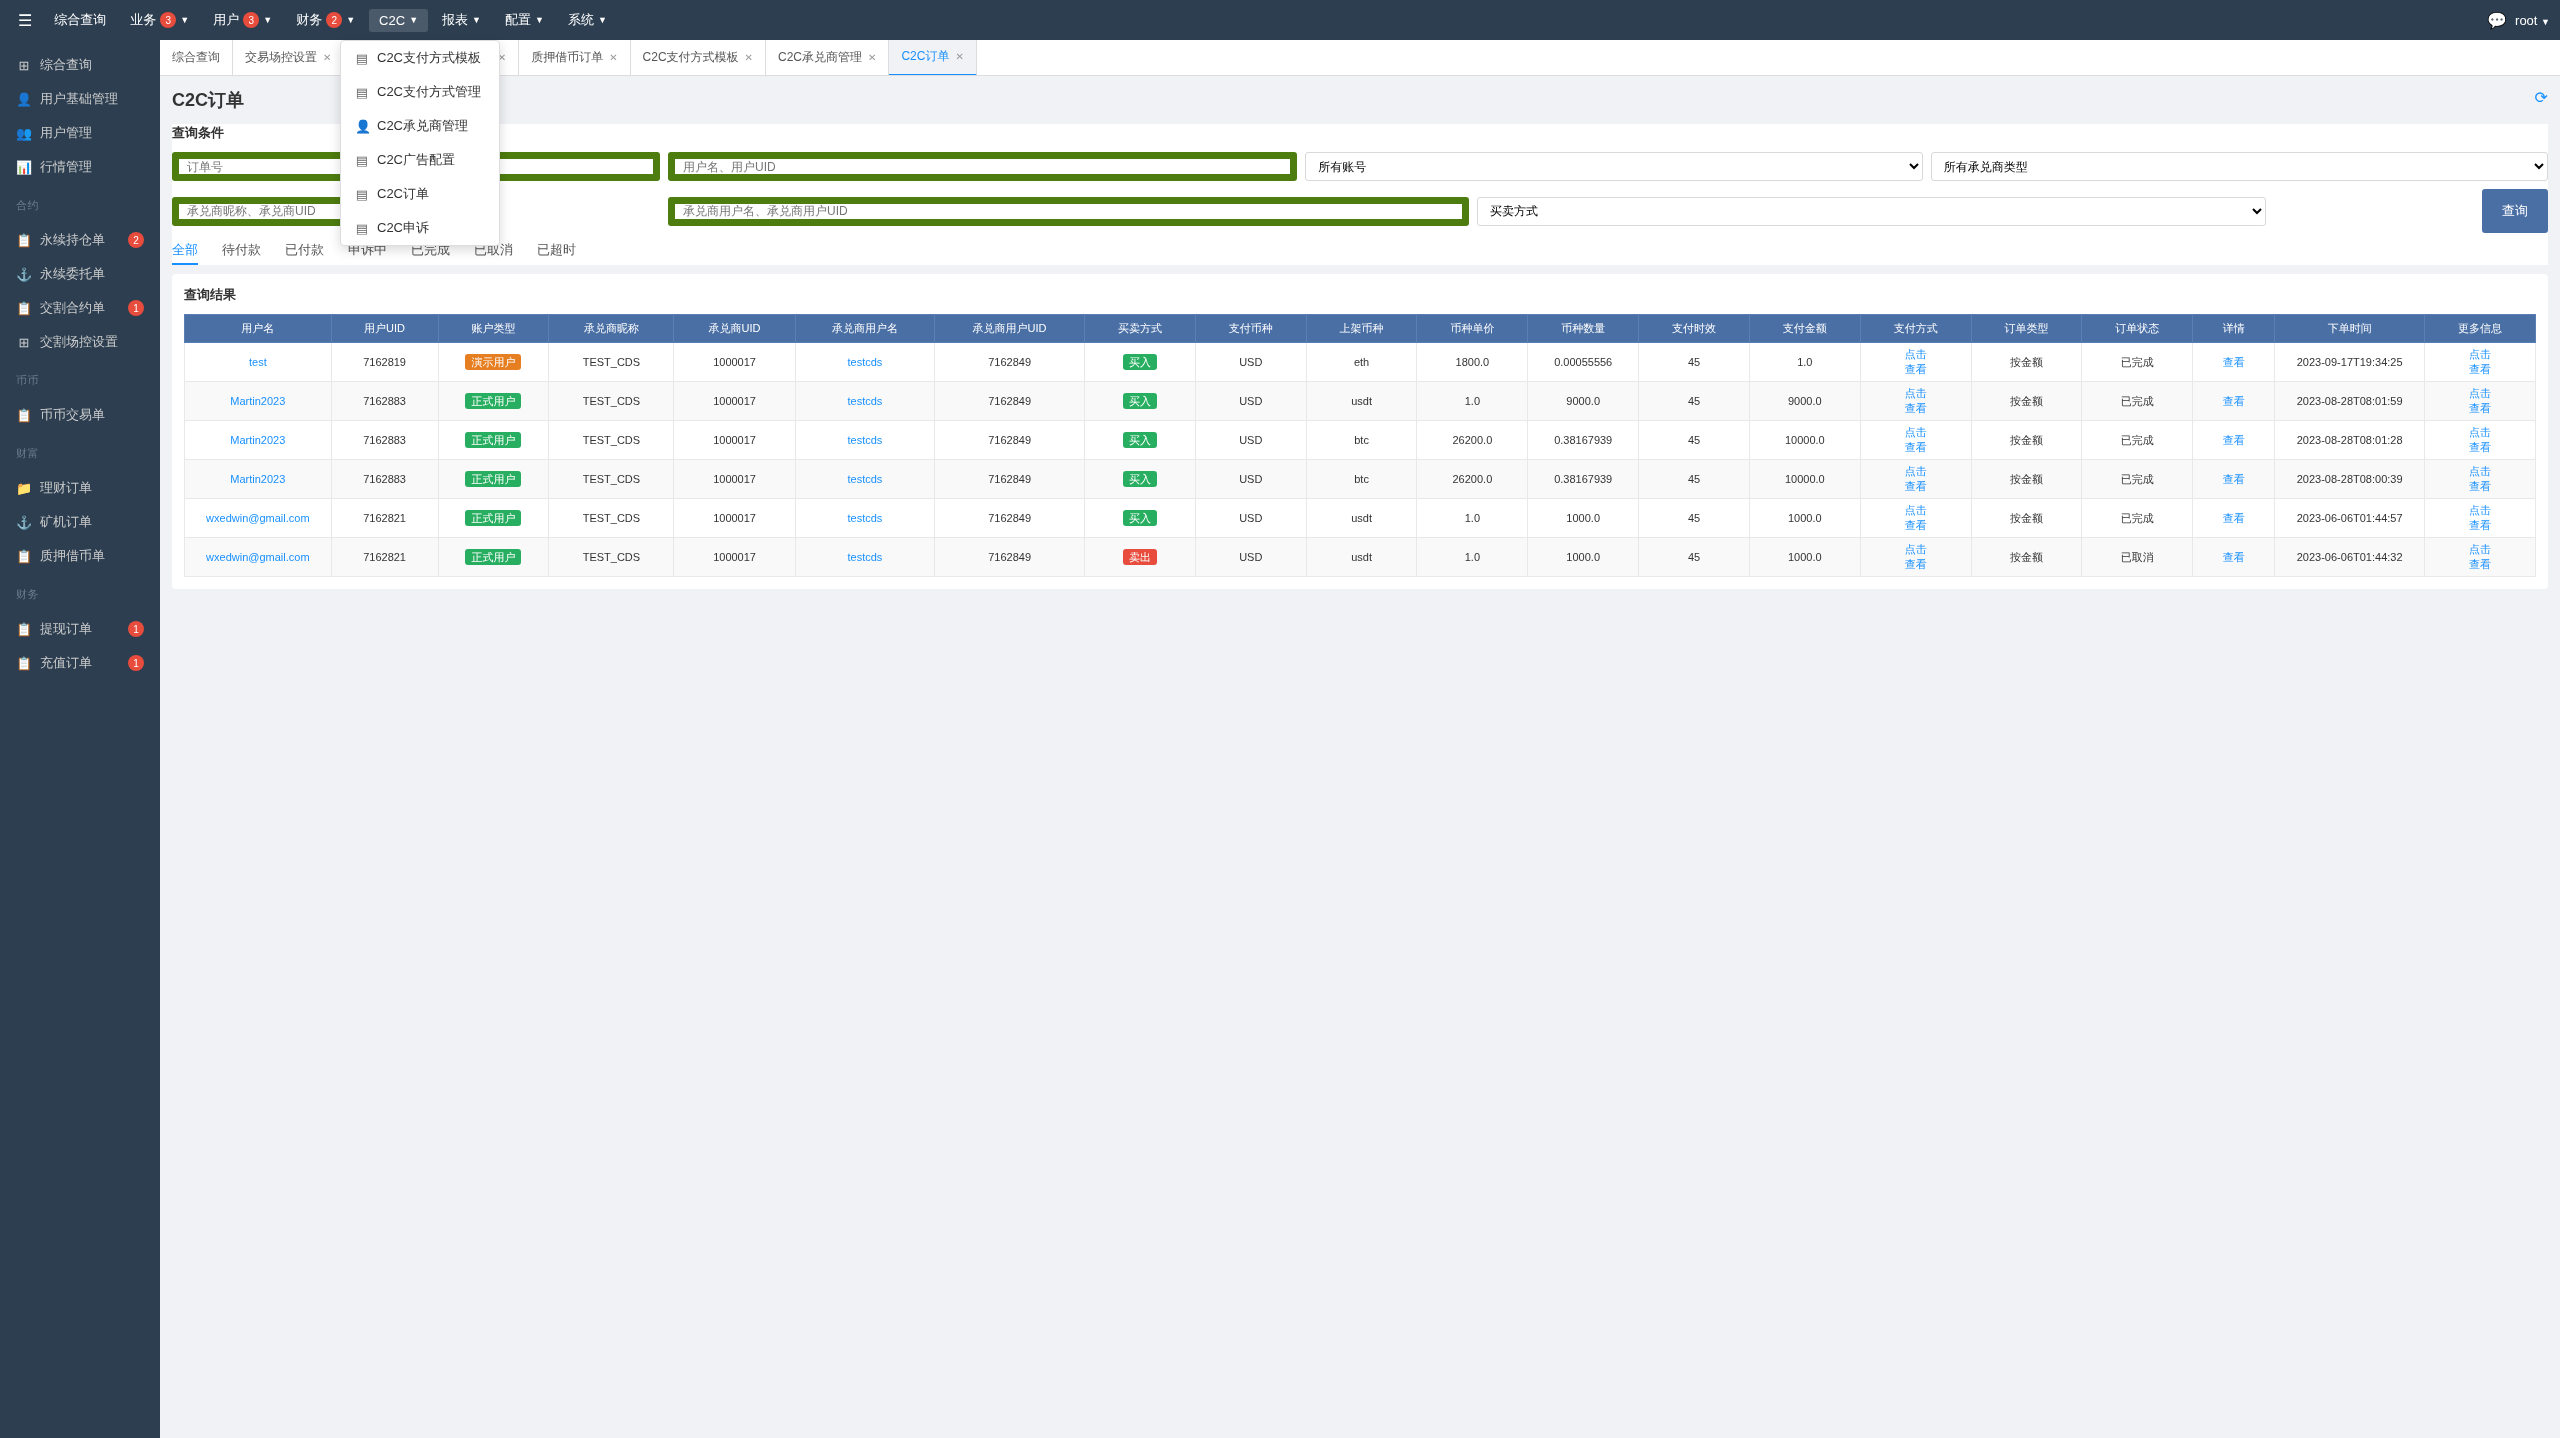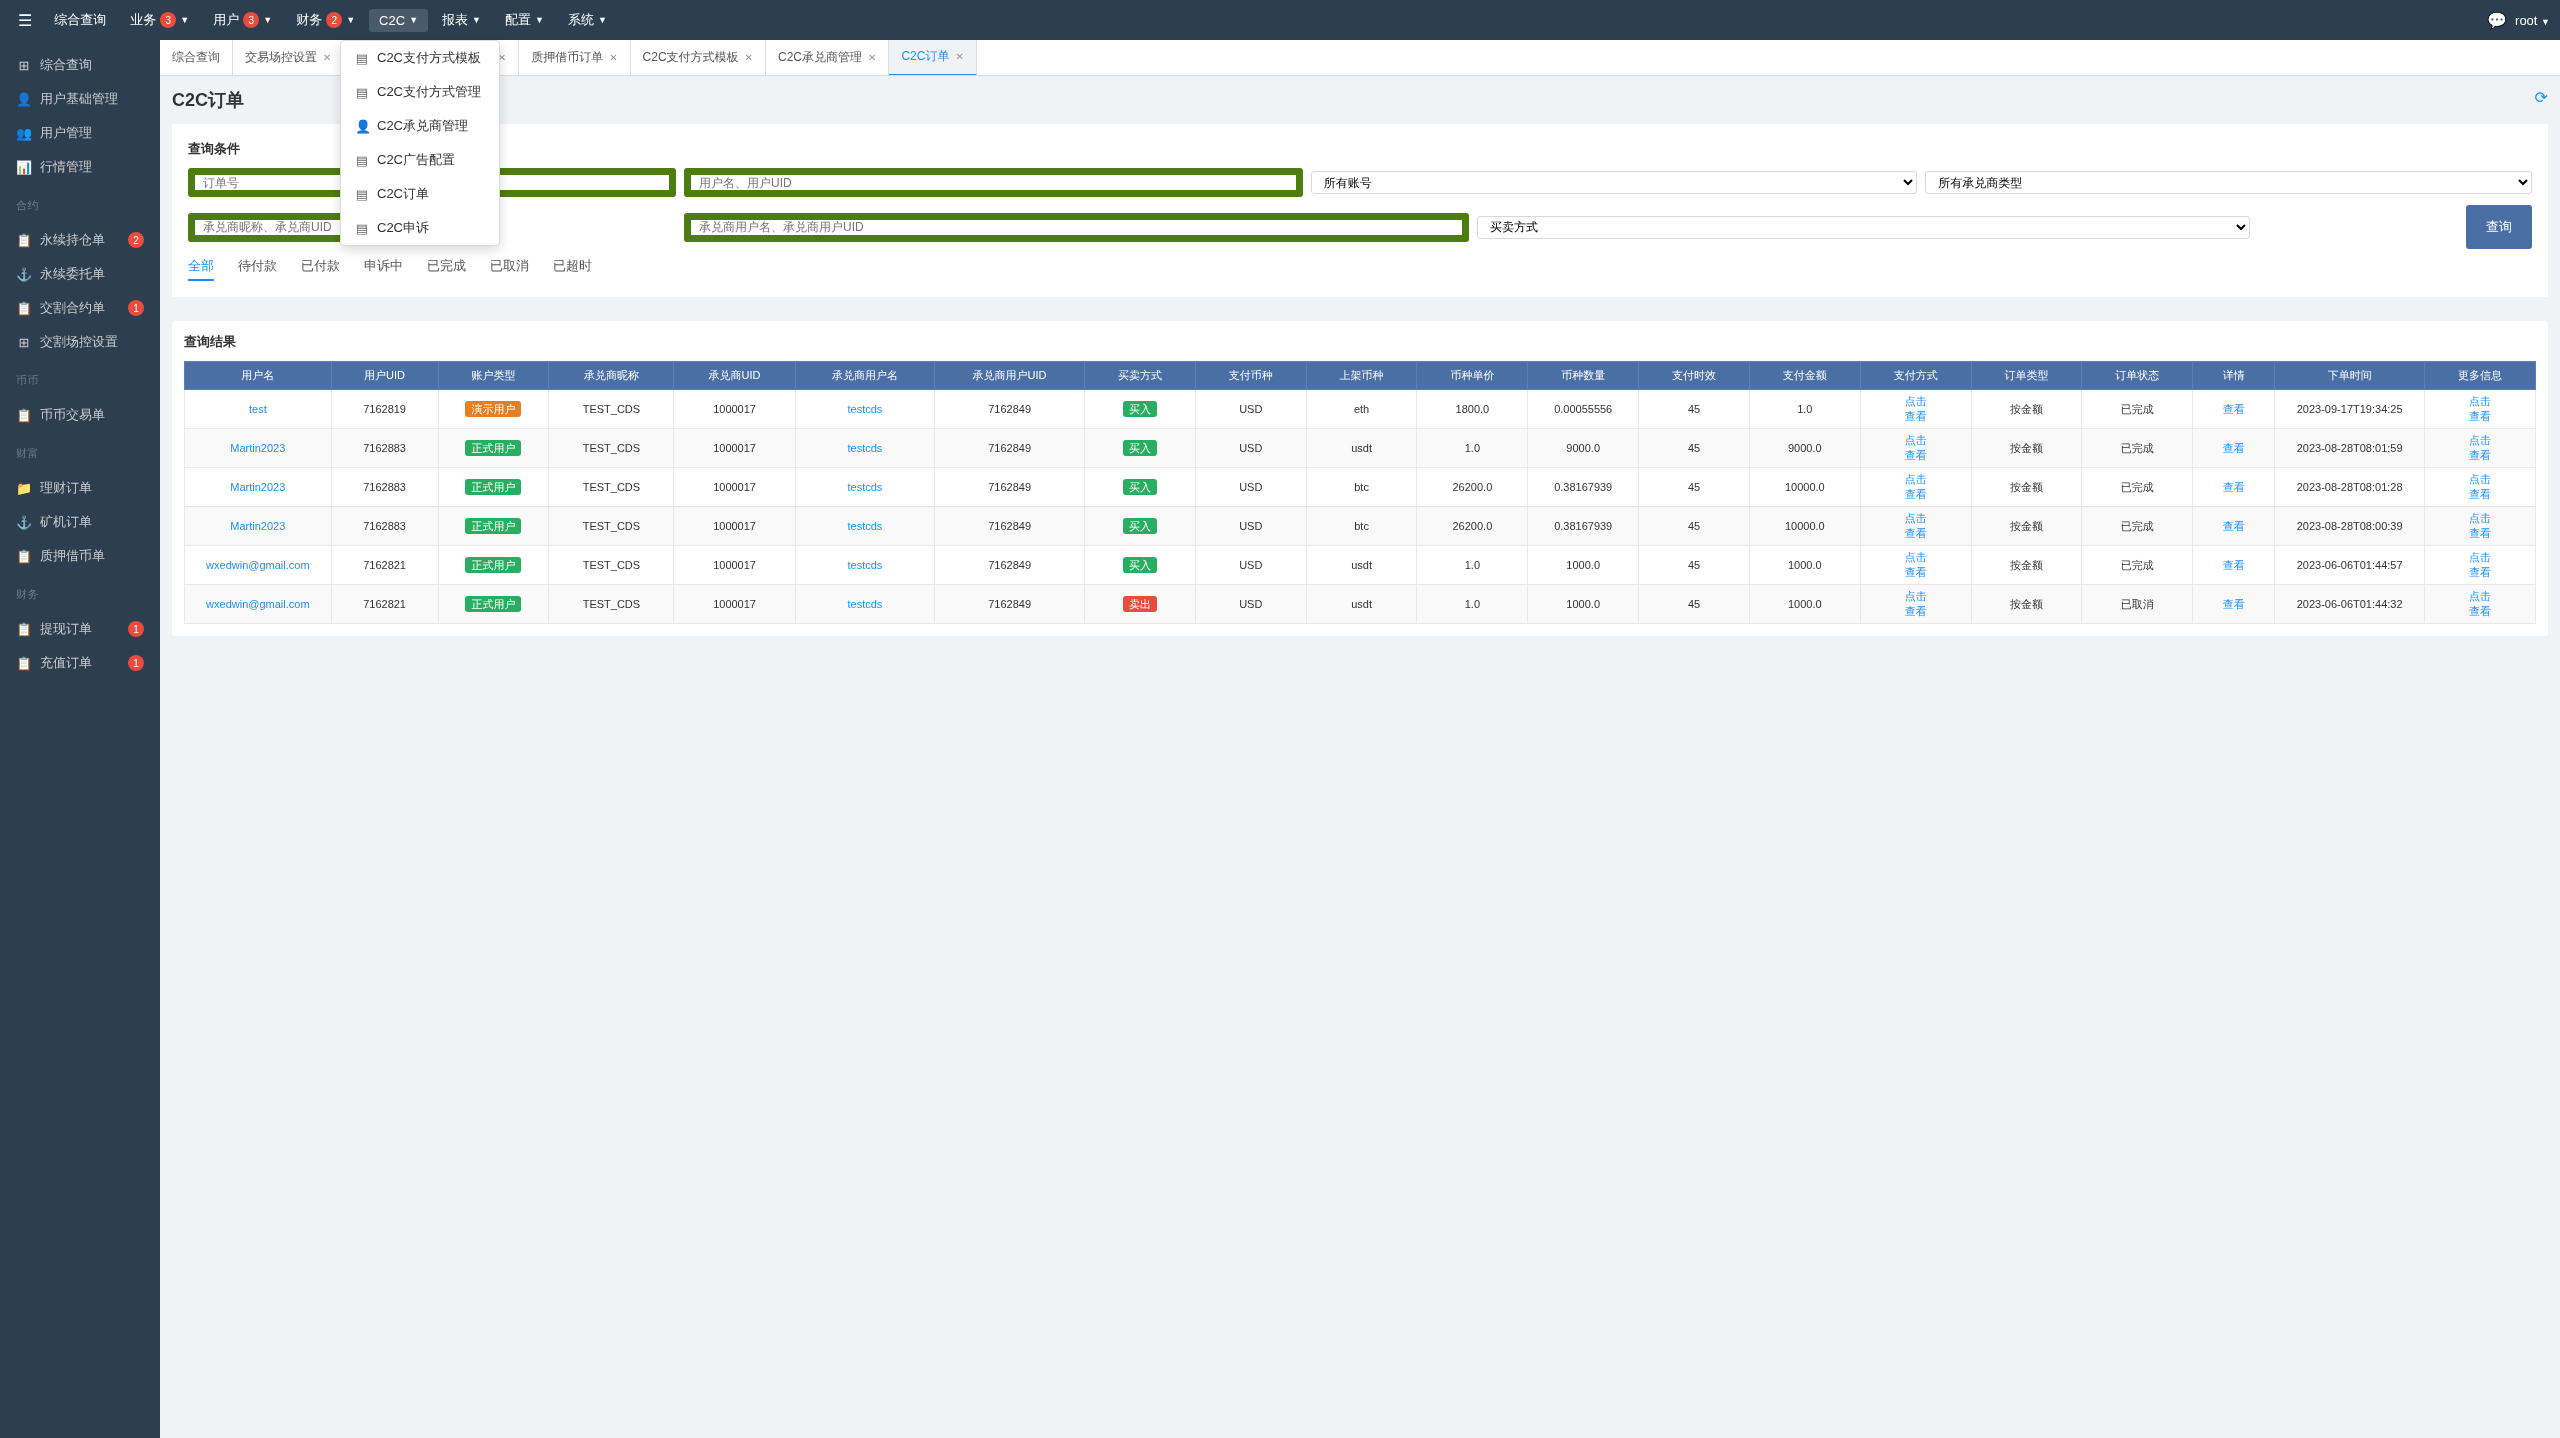--- a/index.html
+++ b/index.html
@@ -134,22 +134,21 @@
     .page-title {
       font-size: 18px;
       font-weight: bold;
       margin-bottom: 12px;
       color: #333;
     }
 
     .query-section {
       background: #fff;
       border-radius: 0;
-      padding: 16px;
-      margin-bottom: 24px;
+      margin-bottom: 9px;
     }
     .query-label {
       font-size: 13px;
       font-weight: bold;
       margin-bottom: 10px;
       color: #333;
     }
     .query-row {
       display: flex;
       gap: 8px;
@@ -159,21 +158,21 @@
     .query-input {
       height: 29px;
       border: 7px solid #4d7c0f;
       border-radius: 3px;
       padding: 0 8px;
       font-size: 12px;
       flex: 1;
       outline: none;
     }
     .query-select {
-      height: 23px;
+      height: 29px;
       border: 1px solid #d9d9d9;
       border-radius: 3px;
       padding: 0 8px;
       font-size: 12px;
       flex: 1;
       outline: none;
       background: #fff;
     }
     .query-btn {
       height: 44px;

